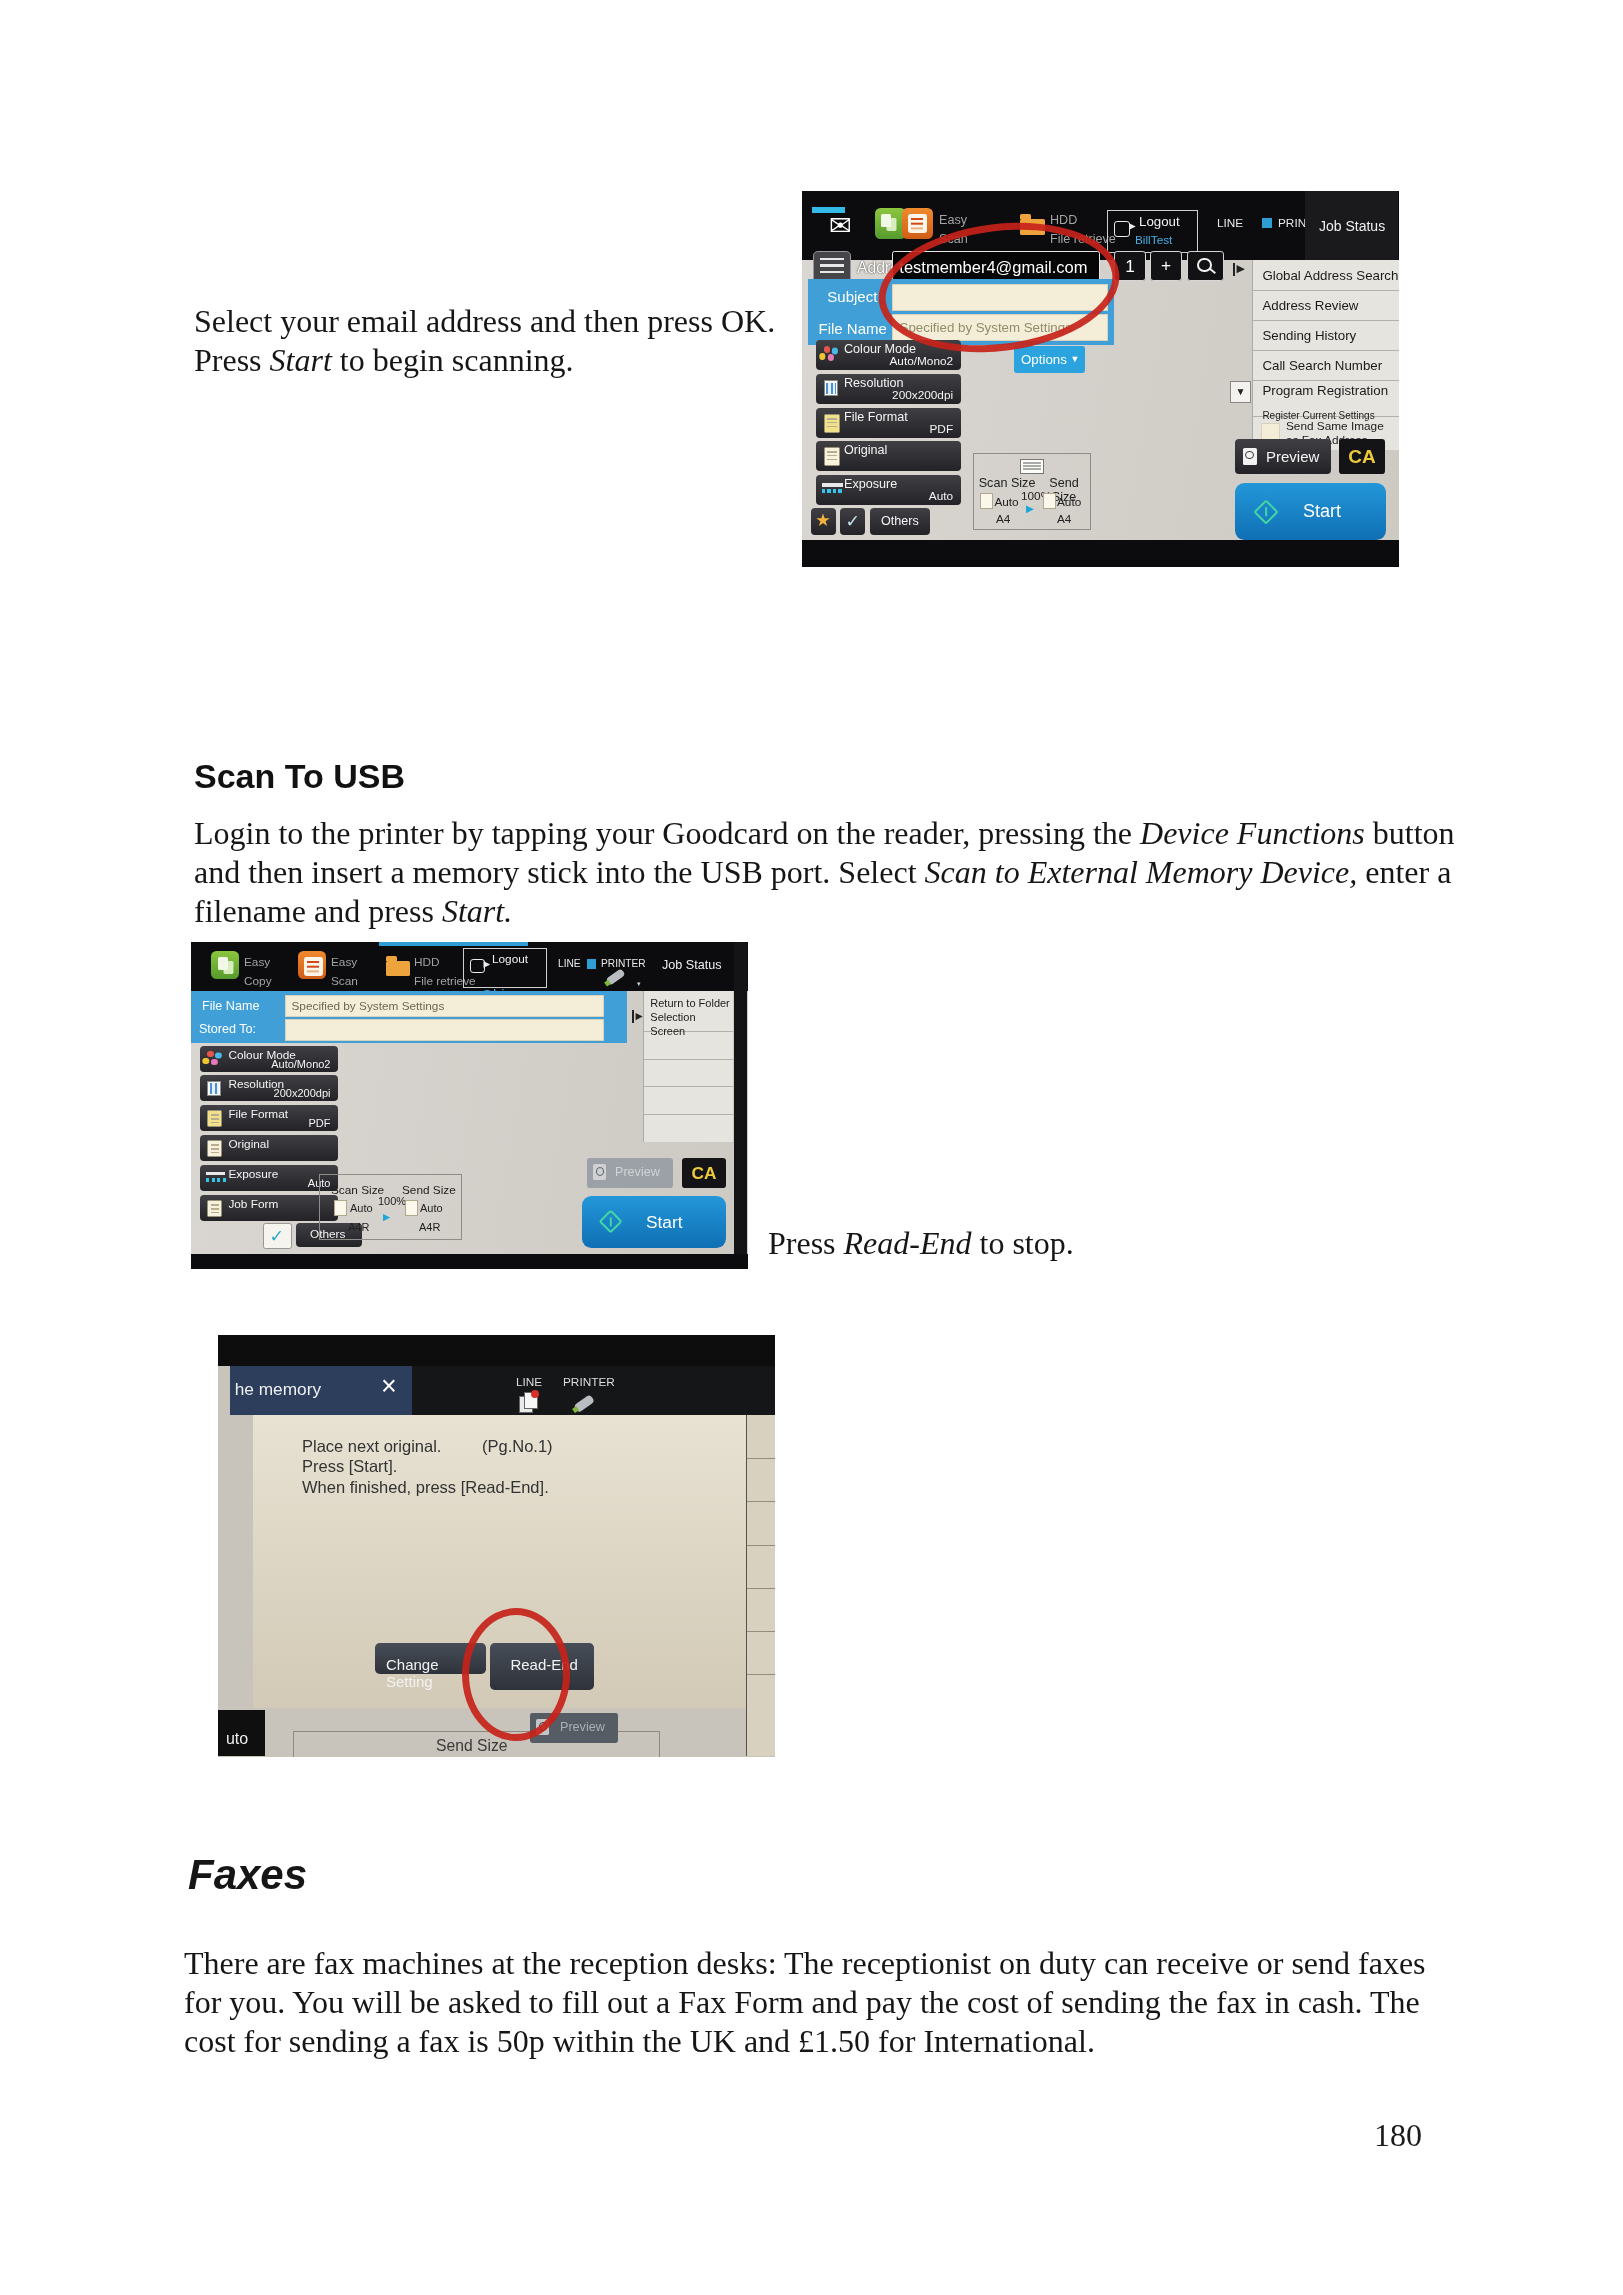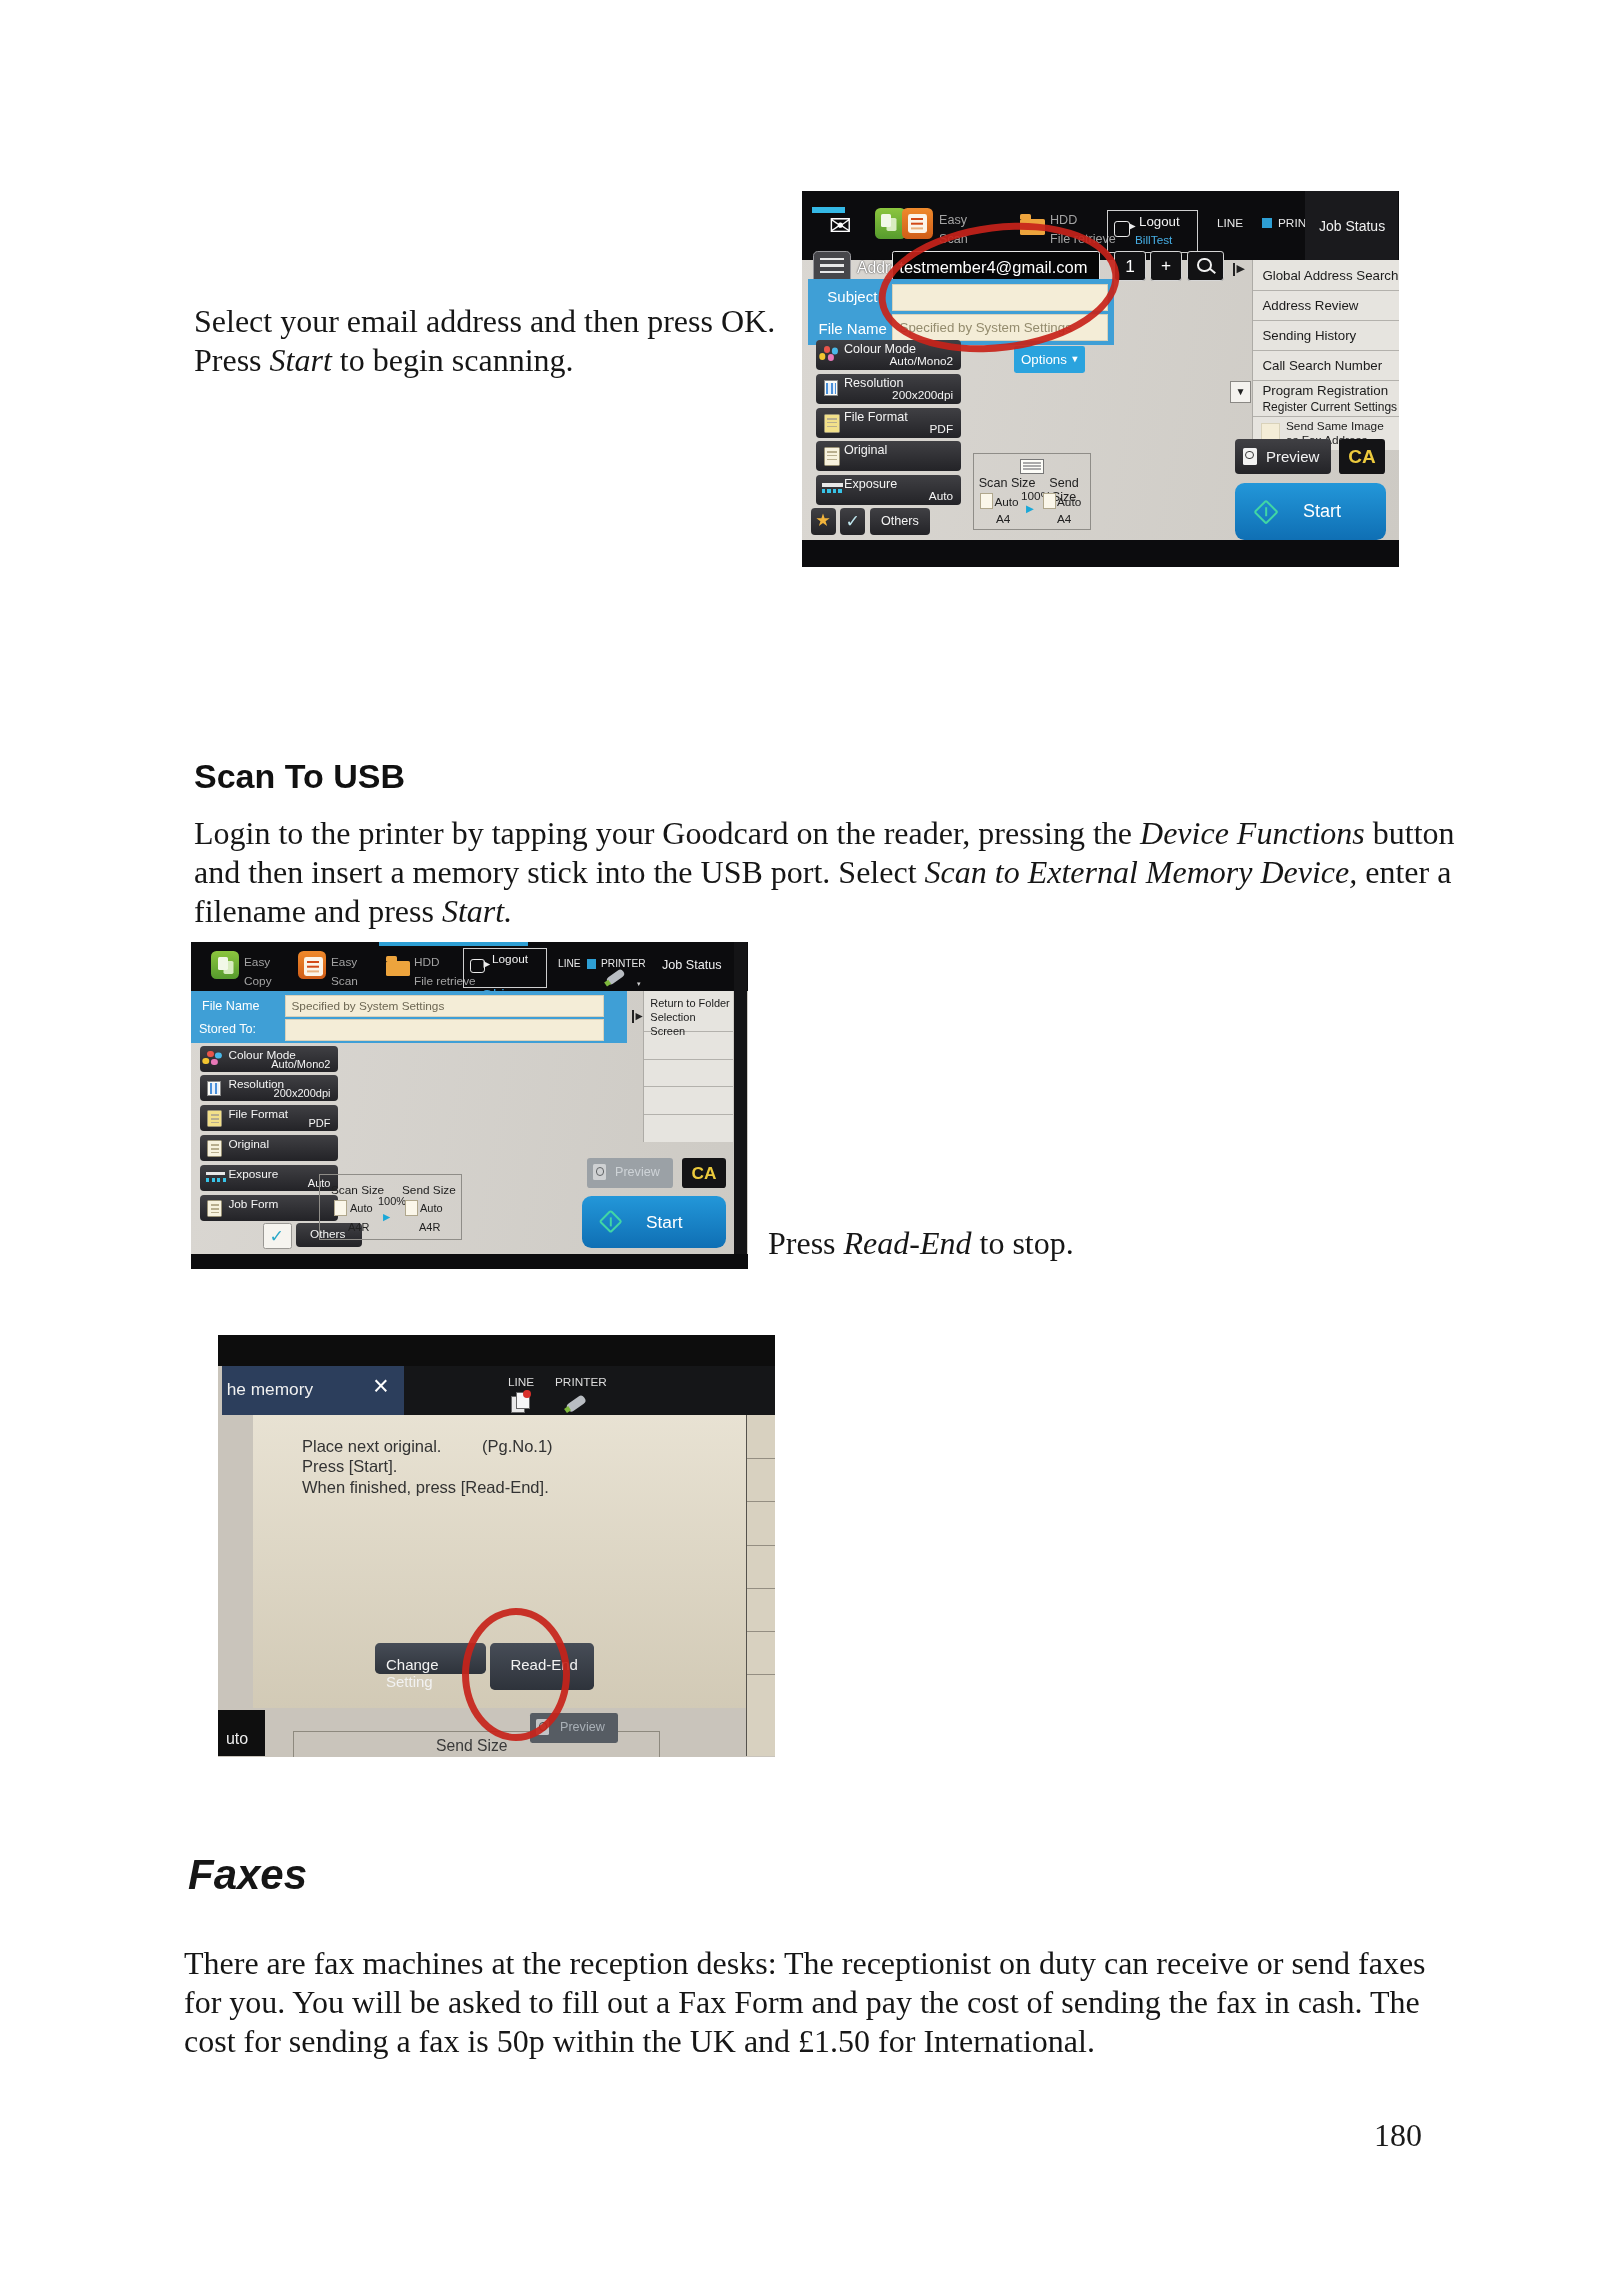--- a/index.html
+++ b/index.html
@@ -177,21 +177,21 @@
     <span class="ab" style="left:83px;top:58px;font-size:11.8px;">A4</span>
   </div>
 
   <div class="ab menu" style="left:450px;top:69px;width:147px;height:190px;">
     <div class="menu-row" style="top:0;height:31px;line-height:31px;"><span>Global Address Search</span></div>
     <div class="menu-row" style="top:31px;height:30px;line-height:30px;"><span>Address Review</span></div>
     <div class="menu-row" style="top:61px;height:30px;line-height:30px;"><span>Sending History</span></div>
     <div class="menu-row" style="top:91px;height:30px;line-height:30px;"><span>Call Search Number</span></div>
     <div class="menu-row" style="top:121px;height:36px;">
       <span class="ab" style="left:9.4px;top:2.4px;font-size:13.3px;">Program Registration</span>
-      <span class="ab" style="left:9.4px;top:19px;font-size:12px;">Register Current Settings</span>
+      <span class="ab" style="left:9.4px;top:29px;font-size:10px;">Register Current Settings</span>
     </div>
     <div class="menu-row" style="top:157px;height:33px;border-bottom:none;">
       <span class="ab cream" style="left:7.9px;top:5.5px;width:17.3px;height:20.4px;"></span>
       <span class="ab pre" style="left:33px;top:2.4px;font-size:11.8px;line-height:14px;">Send Same Image
 as Fax Address</span>
     </div>
   </div>
   <span class="ab" style="left:428px;top:190px;width:19px;height:20.4px;background:#f4f2ee;border:0.8px solid #8a8884;text-align:center;font-size:10.2px;line-height:20.4px;color:#222;">▼</span>
 
   <div class="ab dkbtn" style="left:433px;top:248px;width:96px;height:35px;">
@@ -315,21 +315,21 @@
     <span class="ab diamond" style="left:20.4px;top:17.3px;width:13.3px;height:13.3px;"></span>
     <span class="ab" style="left:64px;top:15.7px;font-size:17.3px;">Start</span>
   </div>
   <div class="ab" style="left:0;top:312px;width:557px;height:15px;background:#0c0c0e;"></div>
 </div>
 
 <p class="ab doc-text cap-readend"><span>Press </span><i>Read-End</i><span> to stop.</span></p>
 
 <div class="photo" style="left:218px;top:1335px;width:557px;height:422px;background:#c9c4bb;">
   <div class="ab" style="left:0;top:0;width:557px;height:31px;background:#0d0d0d;"></div>
-  <div class="ab" style="left:4px;top:31px;width:557px;height:49px;background:#151618;">
+  <div class="ab" style="left:12px;top:31px;width:557px;height:49px;background:#151618;">
     <div class="ab" style="left:0;top:0;width:182px;height:49px;background:#2c3e5c;">
       <span class="ab" style="left:4.7px;top:12.6px;color:#f0f0f0;font-size:17.3px;">he memory</span>
       <span class="ab" style="left:151px;top:4.7px;color:#fff;font-size:27px;">×</span>
     </div>
     <span class="ab" style="left:286px;top:9.4px;color:#ddd;font-size:11.8px;">LINE</span>
     <span class="ab ic-papers" style="left:289px;top:30px;width:11.8px;height:15px;"></span>
     <span class="ab" style="left:333px;top:9.4px;color:#ddd;font-size:11.8px;">PRINTER</span>
     <span class="ab ic-usb" style="left:344px;top:33px;width:20.4px;height:8.6px;"></span>
   </div>
 

